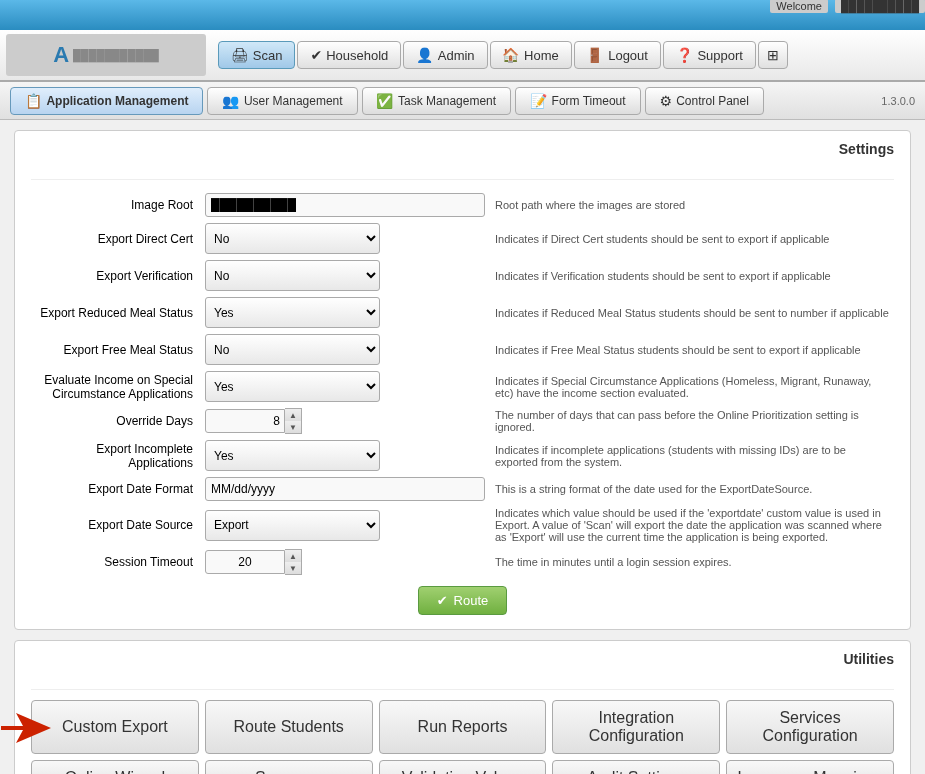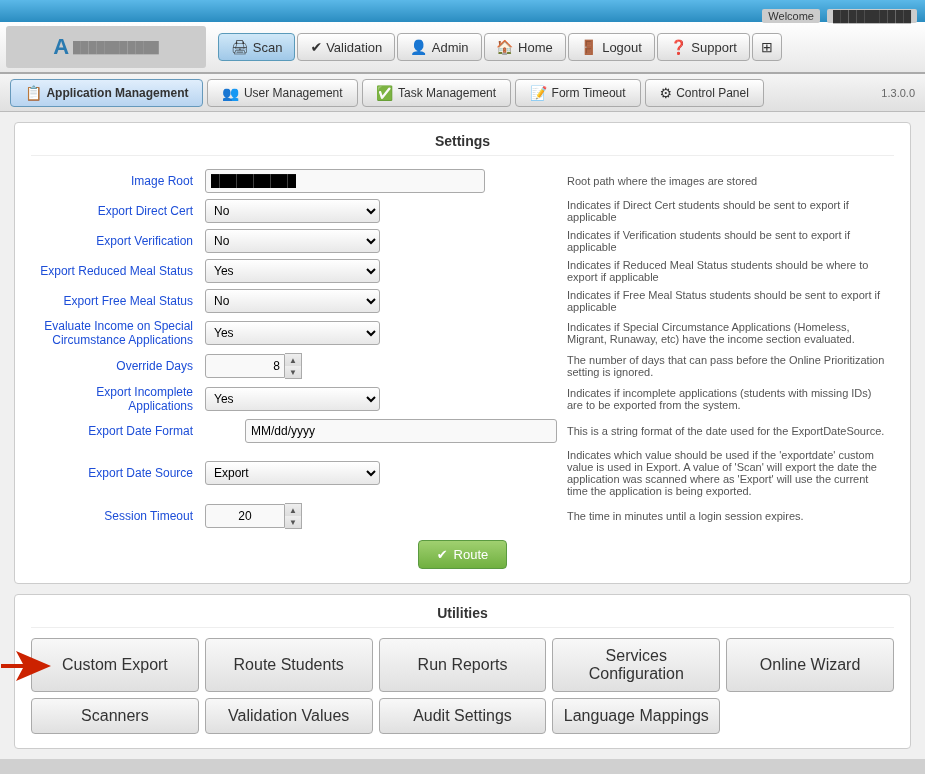--- a/index.html
+++ b/index.html
@@ -1,19 +1,19 @@
 <!DOCTYPE html>
 <html><head>
   <meta charset="utf-8">
   <style>
     * { box-sizing: border-box; margin: 0; padding: 0; }
     body { font-family: Arial, sans-serif; font-size: 12px; background: #d0d0d0; width: 925px; min-height: 774px; }
 
     
-    .top-bar { background: linear-gradient(to bottom, #5bb8e8, #2a8cc0); height: 22px; display: flex; align-items: flex-end; justify-content: flex-end; padding-right: 8px; }
+    .top-bar { background: linear-gradient(to bottom, #5bb8e8, #2a8cc0); height: 30px; display: flex; align-items: flex-start; justify-content: flex-end; padding-right: 0; }
     .top-bar-welcome { color: white; font-size: 11px; }
     .top-bar-welcome span { background: #ccc; color: #333; padding: 1px 6px; border-radius: 2px; margin-left: 4px; font-size: 11px; }
 
     
     .nav-bar { background: linear-gradient(to bottom, #ffffff, #e8e8e8); border-bottom: 2px solid #aaa; display: flex; align-items: center; height: 52px; padding: 0 6px; gap: 2px; }
     .logo-area { width: 200px; height: 42px; background: #ccc; border-radius: 3px; margin-right: 10px; display: flex; align-items: center; justify-content: center; font-size: 18px; font-weight: bold; color: #555; }
     .nav-btn { display: flex; align-items: center; gap: 4px; padding: 5px 12px; border: 1px solid #aaa; border-radius: 4px; background: linear-gradient(to bottom, #fff, #e0e0e0); cursor: pointer; font-size: 13px; color: #333; text-decoration: none; }
     .nav-btn .icon { font-size: 14px; }
     .nav-btn.active { background: linear-gradient(to bottom, #d0e8f8, #a0c8e8); border-color: #5a9aba; }
 
@@ -24,30 +24,30 @@
     .tab-item .tab-icon { font-size: 14px; }
     .version { margin-left: auto; color: #666; font-size: 11px; }
 
     
     .main-content { background: #f0f0f0; padding: 10px 14px; }
 
     .page-title { text-align: center; font-size: 18px; font-weight: bold; color: #333; margin-bottom: 8px; }
 
     
     .settings-panel { background: white; border: 1px solid #ccc; border-radius: 4px; padding: 10px 16px 14px; margin-bottom: 10px; }
-    .panel-title { text-align: center; font-size: 14px; font-weight: bold; color: #333; margin-bottom: 10px; border-bottom: 1px solid #eee; padding-bottom: 6px; }
+    .panel-title { text-align: right; font-size: 14px; font-weight: bold; color: #333; margin-bottom: 10px; border-bottom: 1px solid #eee; padding-bottom: 22px; }
 
     .settings-table { width: 100%; border-collapse: collapse; }
     .settings-table tr td { padding: 3px 4px; vertical-align: middle; }
-    .settings-table .label-cell { text-align: right; color: #1d4ed8; font-size: 12px; width: 170px; padding-right: 8px; }
+    .settings-table .label-cell { text-align: right; color: #000000; font-size: 12px; width: 170px; padding-right: 8px; }
     .settings-table .control-cell { width: 180px; }
     .settings-table .desc-cell { color: #555; font-size: 11px; padding-left: 6px; }
 
     .text-input { width: 280px; height: 24px; border: 1px solid #aaa; border-radius: 3px; padding: 2px 5px; font-size: 12px; background: #f9f9f9; }
-    .select-input { width: 175px; height: 24px; border: 1px solid #aaa; border-radius: 3px; padding: 2px 4px; font-size: 12px; background: linear-gradient(to bottom, #fff, #e8e8e8); }
+    .select-input { width: 175px; height: 31px; border: 1px solid #aaa; border-radius: 3px; padding: 2px 4px; font-size: 12px; background: linear-gradient(to bottom, #fff, #e8e8e8); }
     .spinner-input { width: 80px; height: 24px; border: 1px solid #aaa; border-radius: 3px; padding: 2px 4px; font-size: 12px; text-align: right; background: #f9f9f9; }
 
     .spinner-wrap { display: flex; align-items: center; gap: 0; }
     .spinner-arrows { display: flex; flex-direction: column; border: 1px solid #aaa; border-left: none; }
     .spinner-arrow { width: 16px; height: 12px; background: linear-gradient(to bottom, #eee, #ddd); cursor: pointer; display: flex; align-items: center; justify-content: center; font-size: 8px; color: #555; }
 
     .save-btn { display: flex; align-items: center; gap: 6px; padding: 6px 18px; border: 1px solid #5a9a40; border-radius: 4px; background: linear-gradient(to bottom, #a0d070, #70b040); color: white; font-size: 13px; cursor: pointer; margin: 8px auto 0; }
 
     
     .utilities-panel { background: white; border: 1px solid #ccc; border-radius: 4px; padding: 10px 16px 14px; }
@@ -69,21 +69,21 @@
   <div class="logo-area">
     <span style="font-size:22px;color:#2a7ab0;font-weight:900;">A</span>
     <span style="color:#888;font-size:11px;margin-left:4px;">███████████</span>
   </div>
   <a class="nav-btn active">
     <span class="icon">🖨</span>
     <span>Scan</span>
   </a>
   <a class="nav-btn">
     <span class="icon">✔</span>
-    <span>Validation</span>
+    <span>Household</span>
   </a>
   <a class="nav-btn">
     <span class="icon">👤</span>
     <span>Admin</span>
   </a>
   <a class="nav-btn">
     <span class="icon">🏠</span>
     <span>Home</span>
   </a>
   <a class="nav-btn">
@@ -159,21 +159,21 @@
           <td class="desc-cell">Indicates if Verification students should be sent to export if applicable</td>
         </tr>
 
         <tr>
           <td class="label-cell">Export Reduced Meal Status</td>
           <td class="control-cell">
             <select class="select-input">
               <option>Yes</option><option>No</option>
             </select>
           </td>
-          <td class="desc-cell">Indicates if Reduced Meal Status students should be where to export if applicable</td>
+          <td class="desc-cell">Indicates if Reduced Meal Status students should be sent to number if applicable</td>
         </tr>
 
         <tr>
           <td class="label-cell">Export Free Meal Status</td>
           <td class="control-cell">
             <select class="select-input">
               <option>No</option><option>Yes</option>
             </select>
           </td>
           <td class="desc-cell">Indicates if Free Meal Status students should be sent to export if applicable</td>
@@ -210,21 +210,21 @@
             <select class="select-input">
               <option>Yes</option><option>No</option>
             </select>
           </td>
           <td class="desc-cell">Indicates if incomplete applications (students with missing IDs) are to be exported from the system.</td>
         </tr>
 
         <tr>
           <td class="label-cell">Export Date Format</td>
           <td class="control-cell">
-            <input type="text" class="text-input" value="MM/dd/yyyy" style="width: 312px; margin-left: 40px;">
+            <input type="text" class="text-input" value="MM/dd/yyyy" style="width: 280px;">
           </td>
           <td class="desc-cell">This is a string format of the date used for the ExportDateSource.</td>
         </tr>
 
         <tr>
           <td class="label-cell">Export Date Source</td>
           <td class="control-cell">
             <select class="select-input">
               <option>Export</option><option>Scan</option>
             </select>
@@ -265,20 +265,21 @@
       <div style="position:absolute;left:-30px;top:8px;font-size:0;">
         <svg width="50" height="40" viewBox="0 0 50 40">
           <polygon points="50,20 15,5 22,18 0,18 0,22 22,22 15,35" fill="#cc2200"></polygon>
         </svg>
       </div>
 
       <div class="util-grid">
         <button class="util-btn">Custom Export</button>
         <button class="util-btn">Route Students</button>
         <button class="util-btn">Run Reports</button>
+        <button class="util-btn">Integration Configuration</button>
         <button class="util-btn">Services Configuration</button>
         <button class="util-btn">Online Wizard</button>
         <button class="util-btn">Scanners</button>
         <button class="util-btn">Validation Values</button>
         <button class="util-btn">Audit Settings</button>
         <button class="util-btn">Language Mappings</button>
 
       </div>
     </div>
   </div>

